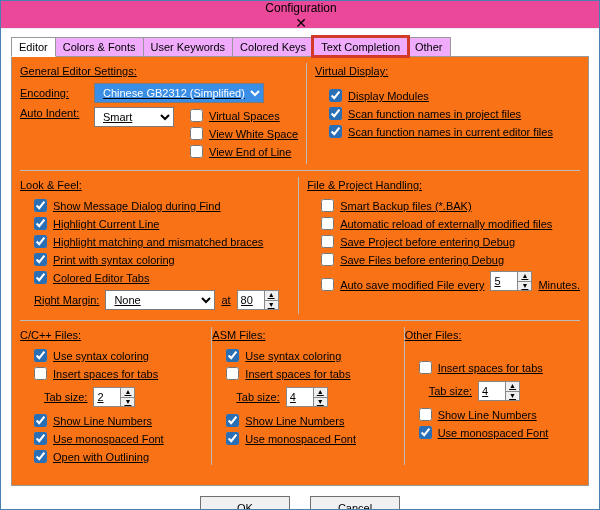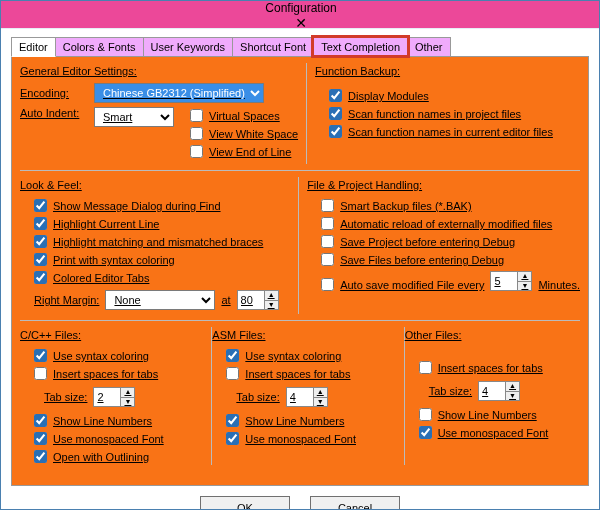--- a/index.html
+++ b/index.html
@@ -144,21 +144,21 @@
 <div class="titlebar">
   <span class="title">Configuration</span>
   <span class="close-x">✕</span>
 </div>
 
 <div class="content">
   <div class="tabs">
     <div class="tab active">Editor</div>
     <div class="tab">Colors &amp; Fonts</div>
     <div class="tab">User Keywords</div>
-    <div class="tab">Shortcut Font</div>
+    <div class="tab">Colored Keys</div>
     <div class="tab highlight">Text Completion</div>
     <div class="tab">Other</div>
   </div>
 
   <div class="pane">
 
     <div class="row2">
       <div class="col">
         <div class="section-title">General Editor Settings:</div>
         <div class="field-row">
@@ -183,21 +183,21 @@
               </label>
             <label class="ck">
                 <input type="checkbox" style="">
                 <span>View End of Line</span>
               </label>
           </div>
         </div>
       </div>
       <div class="vdiv"></div>
       <div class="col">
-        <div class="section-title">Function Backup:</div>
+        <div class="section-title">Virtual Display:</div>
         <div class="indent subcol" style="margin-top:10px">
           <label class="ck">
               <input type="checkbox" checked="" style="">
               <span>Display Modules</span>
             </label>
           <label class="ck">
               <input type="checkbox" checked="" style="">
               <span>Scan function names in project files</span>
             </label>
           <label class="ck">

